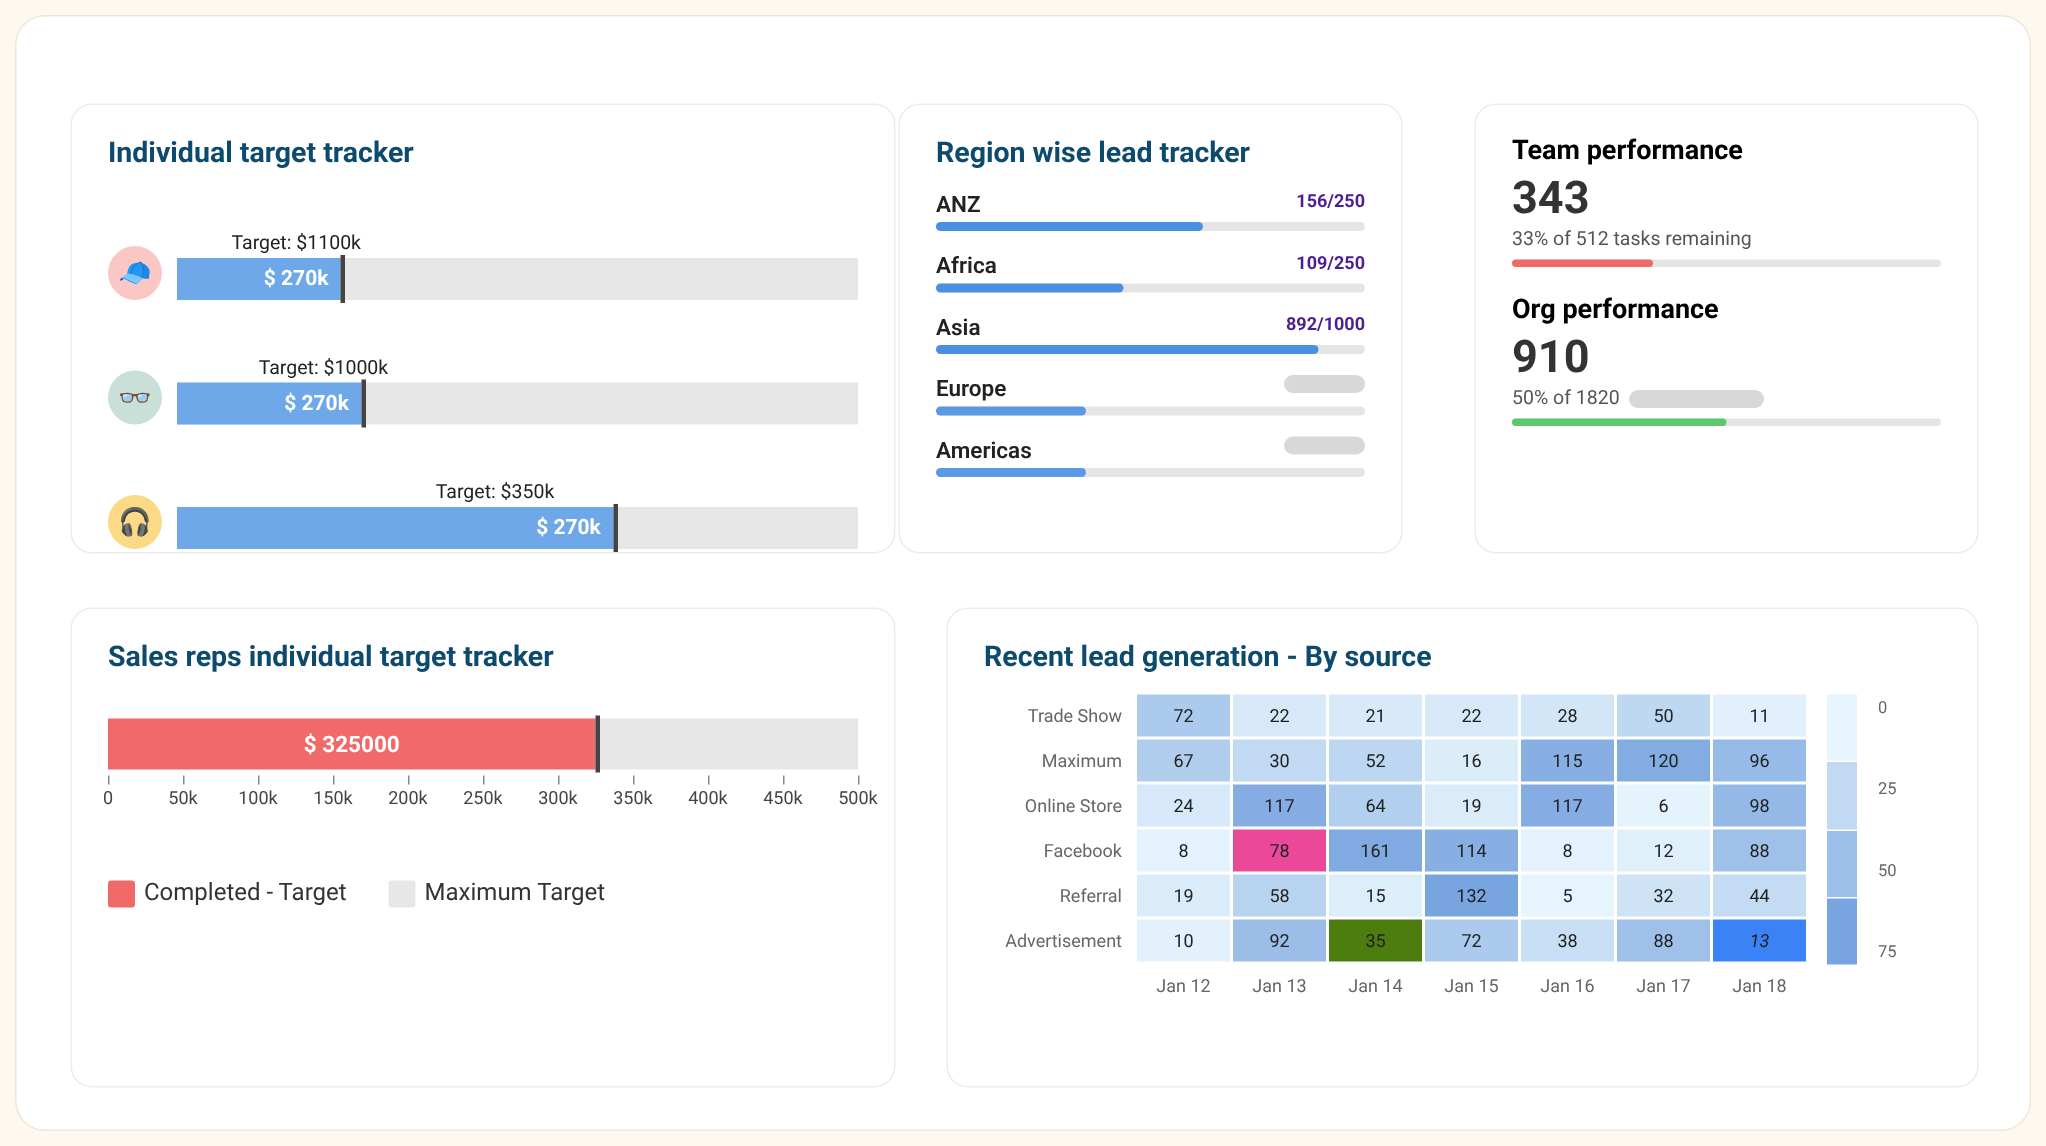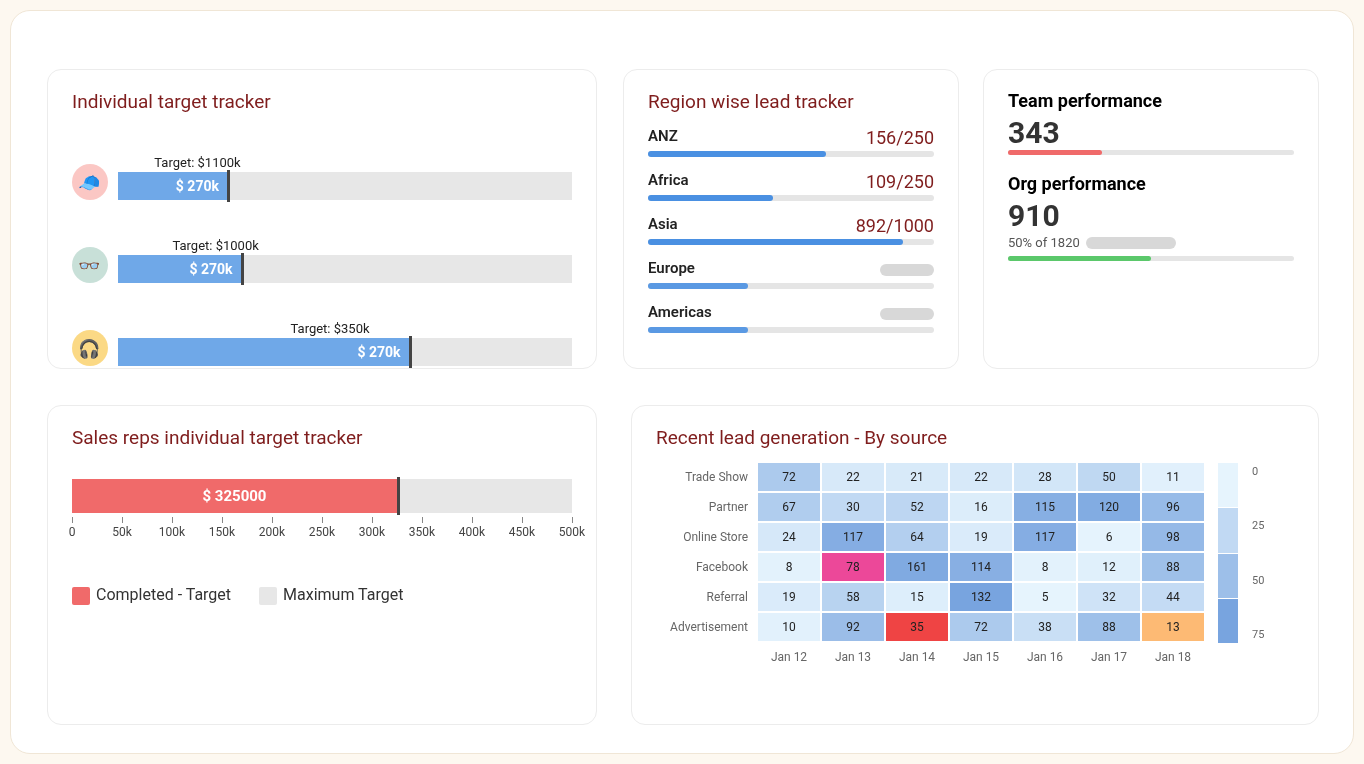--- a/index.html
+++ b/index.html
@@ -19,41 +19,41 @@
 }
 .card {
   position: absolute;
   background: #fff;
   border: 1px solid #ececec;
   border-radius: 14px;
   padding: 20px 24px;
 }
 .card-title {
   font-size: 19px;
-  font-weight: 400;
-  color: #7f1d1d;
+  font-weight: 700;
+  color: #0c4a6e;
   margin-bottom: 14px;
 }
 
 #c-ind { left: 36px; top: 58px; width: 550px; height: 300px; }
 .itt-row { display:flex; align-items:flex-end; margin-bottom:10px; }
 .avatar { width:36px; height:36px; border-radius:50%; margin-right:10px; flex-shrink:0; display:flex; align-items:center; justify-content:center; font-size:18px; }
 .av1 { background:#fbc7c4; }
 .av2 { background:#c8e0d8; }
 .av3 { background:#fbd985; }
 .itt-barwrap { flex:1;margin-top:28px; }
 .itt-target { font-size:13px; color:#222; margin-bottom:2px; }
 .itt-track { position:relative; width:100%; height:28px; background:#e7e7e7; }
 .itt-fill { position:absolute; left:0; top:0; bottom:0; background:#6fa8e8; color:#fff; font-weight:700; font-size:14px; display:flex; align-items:center; justify-content:flex-end; padding-right:8px; }
 .itt-tick { position:absolute; top:-2px; bottom:-2px; width:3px; background:#444; }
 
-#c-reg { left: 612px; top: 58px; width: 336px; height: 300px; }
+#c-reg { left: 588px; top: 58px; width: 336px; height: 300px; }
 .reg-row { margin-bottom: 14px; }
 .reg-head { display:flex; justify-content:space-between; font-size:15px; color:#222; font-weight:600; margin-bottom:3px;}
-.reg-count { font-weight:400; color:#7f1d1d; font-size:18px;}
+.reg-count { font-weight:700; color:#4c1d95; font-size:12px;}
 .reg-track { height:6px; background:#e5e5e5; border-radius:3px; position:relative; }
 .reg-fill { position:absolute; left:0; top:0; bottom:0; background:#4a90e2; border-radius:3px; }
 .skel { height:12px; background:#d8d8d8; border-radius:6px; }
 
 #c-perf { left: 972px; top:58px; width:336px; height:300px; }
 .perf-block { margin-bottom:18px; }
 .perf-title { font-size:18px; font-weight:700; margin-bottom:4px;}
 .perf-num { font-size:30px; font-weight:700; color:#333; }
 .perf-sub { font-size:13px; color:#555; margin:2px 0 6px 0; display:flex; align-items:center; gap:6px;}
 .perf-bar { height:5px; background:#e5e5e5; border-radius:3px; position:relative;}
@@ -170,20 +170,21 @@
             <div class="reg-fill" style="width: 35%; opacity: 0.9;"></div>
           </div>
         </div>
       </div>
   </div>
 
   <div id="c-perf" class="card">
     <div class="perf-block">
       <div class="perf-title">Team performance</div>
       <div class="perf-num">343</div>
+      <div class="perf-sub">33% of 512 tasks remaining</div>
       <div class="perf-bar">
         <div class="perf-barfill" id="team-fill" style="width: 33%; background: rgb(240, 106, 106);"></div>
       </div>
     </div>
     <div class="perf-block">
       <div class="perf-title">Org performance</div>
       <div class="perf-num">910</div>
       <div class="perf-sub">
         <span>50% of 1820</span>
         <span class="skel" style="width:90px"></span>
@@ -239,21 +240,21 @@
     <div class="heat-wrap">
       <div class="heat-grid" id="heat-grid">
           <div class="heat-rowlbl">Trade Show</div>
           <div class="heat-cell" style="background: rgb(172, 202, 237);">72</div>
           <div class="heat-cell" style="background: rgb(215, 233, 249);">22</div>
           <div class="heat-cell" style="background: rgb(216, 234, 249);">21</div>
           <div class="heat-cell" style="background: rgb(215, 233, 249);">22</div>
           <div class="heat-cell" style="background: rgb(210, 230, 248);">28</div>
           <div class="heat-cell" style="background: rgb(191, 216, 242);">50</div>
           <div class="heat-cell" style="background: rgb(225, 240, 252);">11</div>
-          <div class="heat-rowlbl">Partner</div>
+          <div class="heat-rowlbl">Maximum</div>
           <div class="heat-cell" style="background: rgb(176, 205, 238);">67</div>
           <div class="heat-cell" style="background: rgb(193, 217, 243);">30</div>
           <div class="heat-cell" style="background: rgb(189, 214, 242);">52</div>
           <div class="heat-cell" style="background: rgb(220, 237, 250);">16</div>
           <div class="heat-cell" style="background: rgb(135, 175, 227);">115</div>
           <div class="heat-cell" style="background: rgb(130, 172, 226);">120</div>
           <div class="heat-cell" style="background: rgb(151, 187, 232);">96</div>
           <div class="heat-rowlbl">Online Store</div>
           <div class="heat-cell" style="background: rgb(214, 232, 249);">24</div>
           <div class="heat-cell" style="background: rgb(133, 173, 227);">117</div>
@@ -274,25 +275,25 @@
           <div class="heat-cell" style="background: rgb(218, 235, 250);">19</div>
           <div class="heat-cell" style="background: rgb(184, 211, 240);">58</div>
           <div class="heat-cell" style="background: rgb(221, 238, 251);">15</div>
           <div class="heat-cell" style="background: rgb(120, 164, 223);">132</div>
           <div class="heat-cell" style="background: rgb(230, 244, 253);">5</div>
           <div class="heat-cell" style="background: rgb(207, 227, 247);">32</div>
           <div class="heat-cell" style="background: rgb(196, 219, 244);">44</div>
           <div class="heat-rowlbl">Advertisement</div>
           <div class="heat-cell" style="background: rgb(226, 241, 252);">10</div>
           <div class="heat-cell" style="background: rgb(155, 189, 232);">92</div>
-          <div class="heat-cell" style="background: #ef4444;">35</div>
+          <div class="heat-cell" style="background: #4d7c0f;">35</div>
           <div class="heat-cell" style="background: rgb(172, 202, 237);">72</div>
           <div class="heat-cell" style="background: rgb(201, 223, 245);">38</div>
           <div class="heat-cell" style="background: rgb(158, 192, 233);">88</div>
-          <div class="heat-cell" style="background: #fdba74;">13</div>
+          <div class="heat-cell" style="background: #3b82f6; font-style: italic;">13</div>
           <div></div>
           <div class="heat-collbl">Jan 12</div>
           <div class="heat-collbl">Jan 13</div>
           <div class="heat-collbl">Jan 14</div>
           <div class="heat-collbl">Jan 15</div>
           <div class="heat-collbl">Jan 16</div>
           <div class="heat-collbl">Jan 17</div>
           <div class="heat-collbl">Jan 18</div>
         </div>
       <div class="heat-legend" id="heat-leg" style="height: 180px;">

